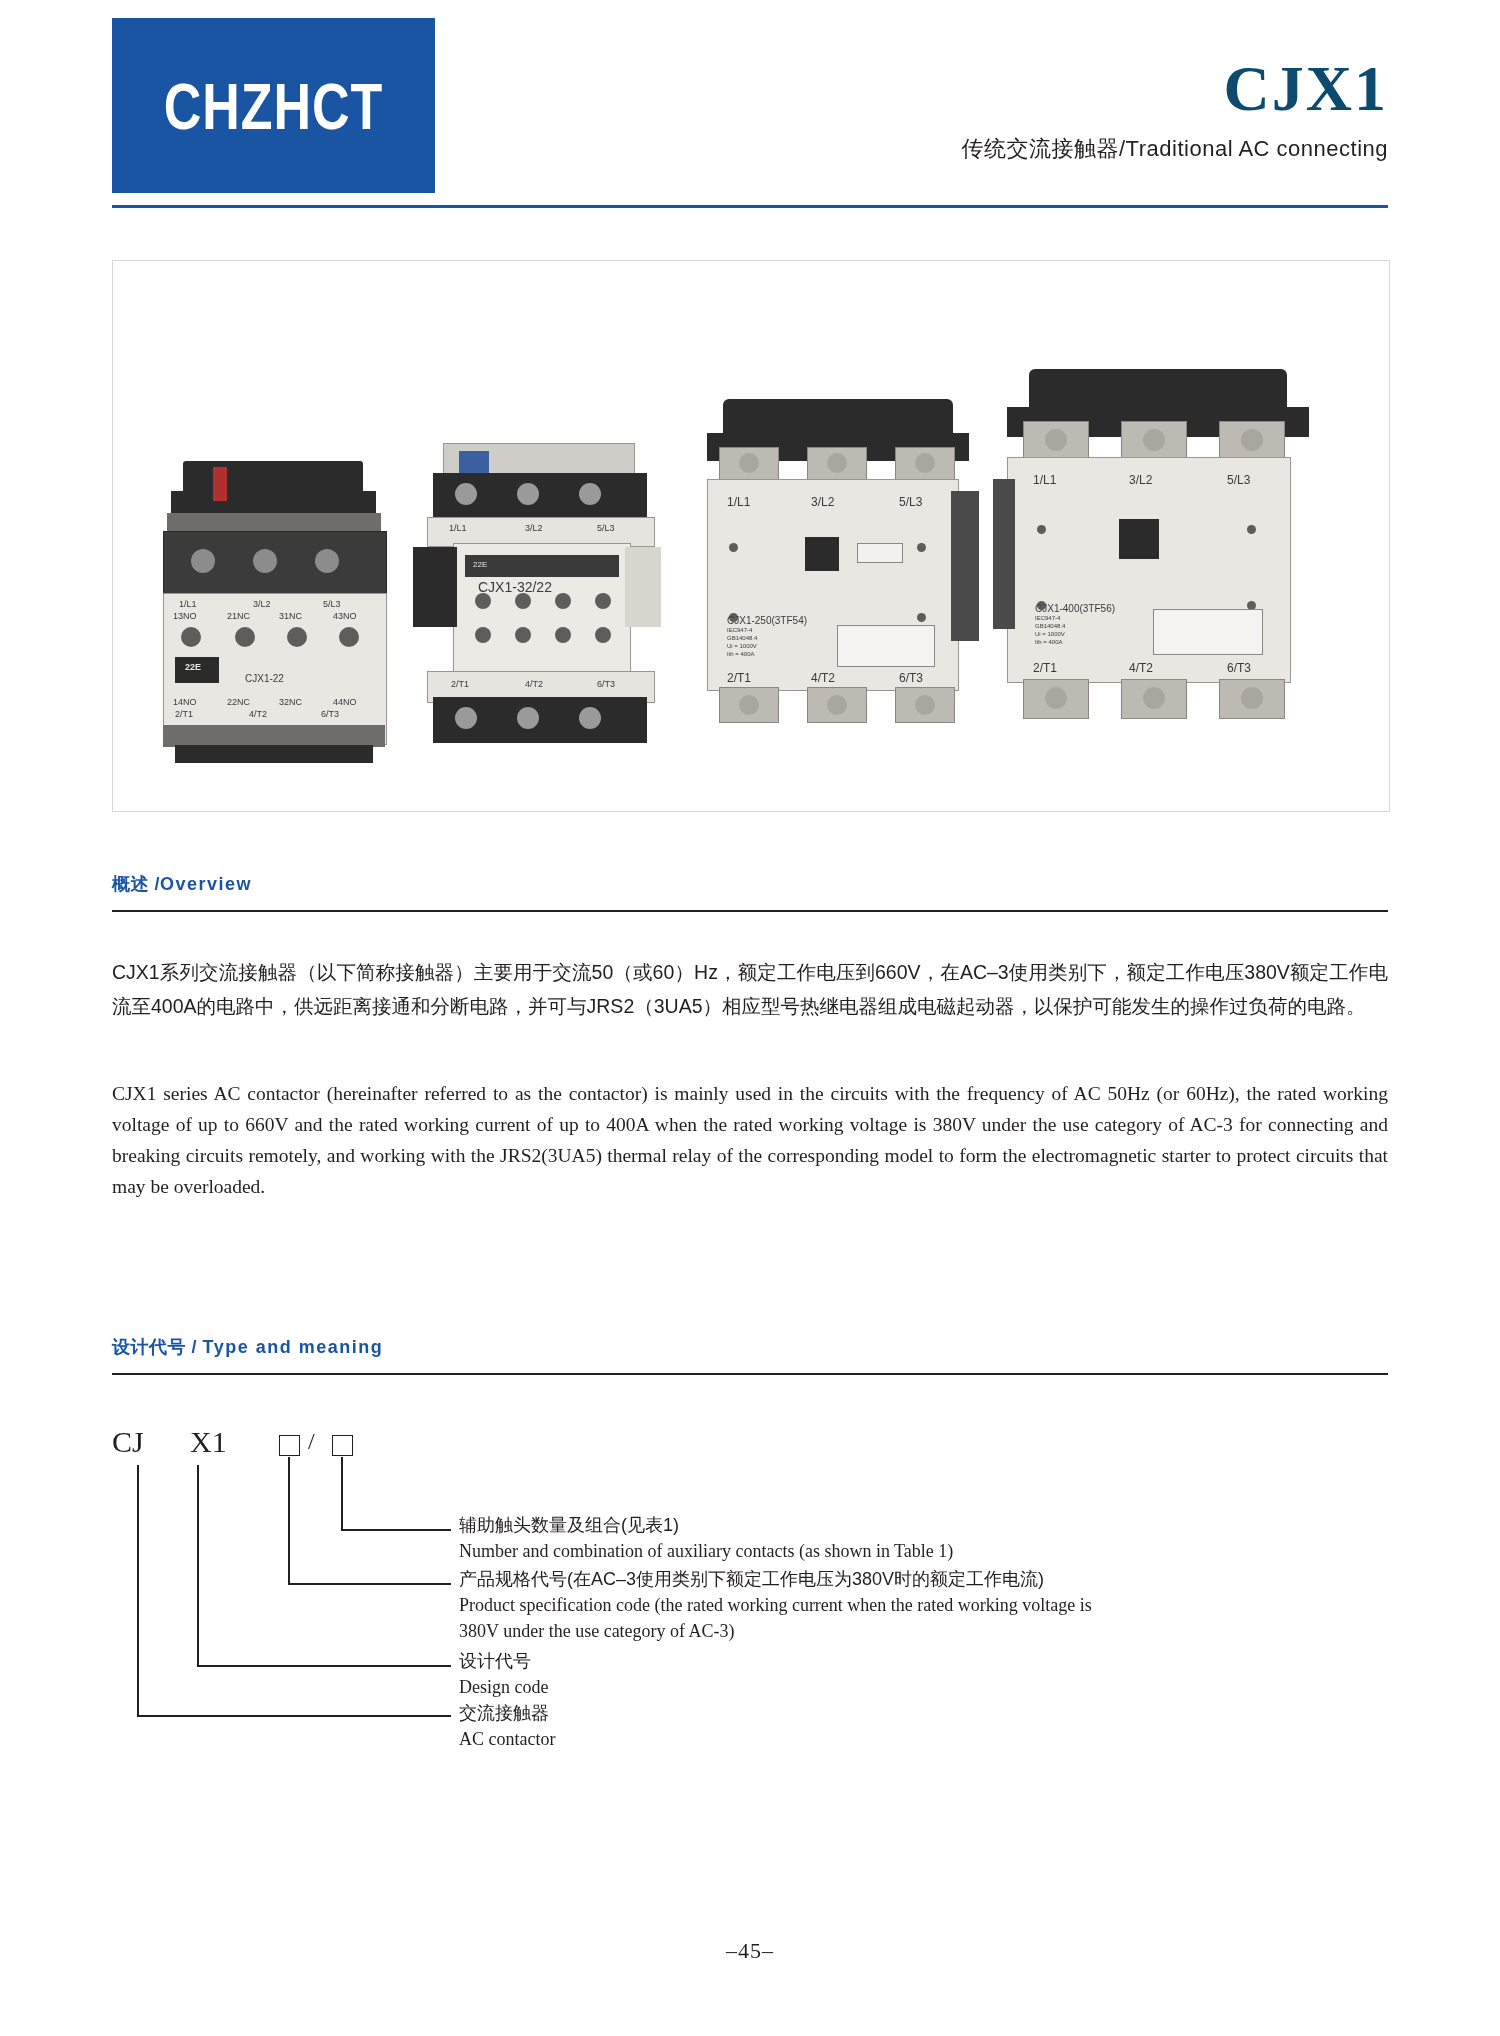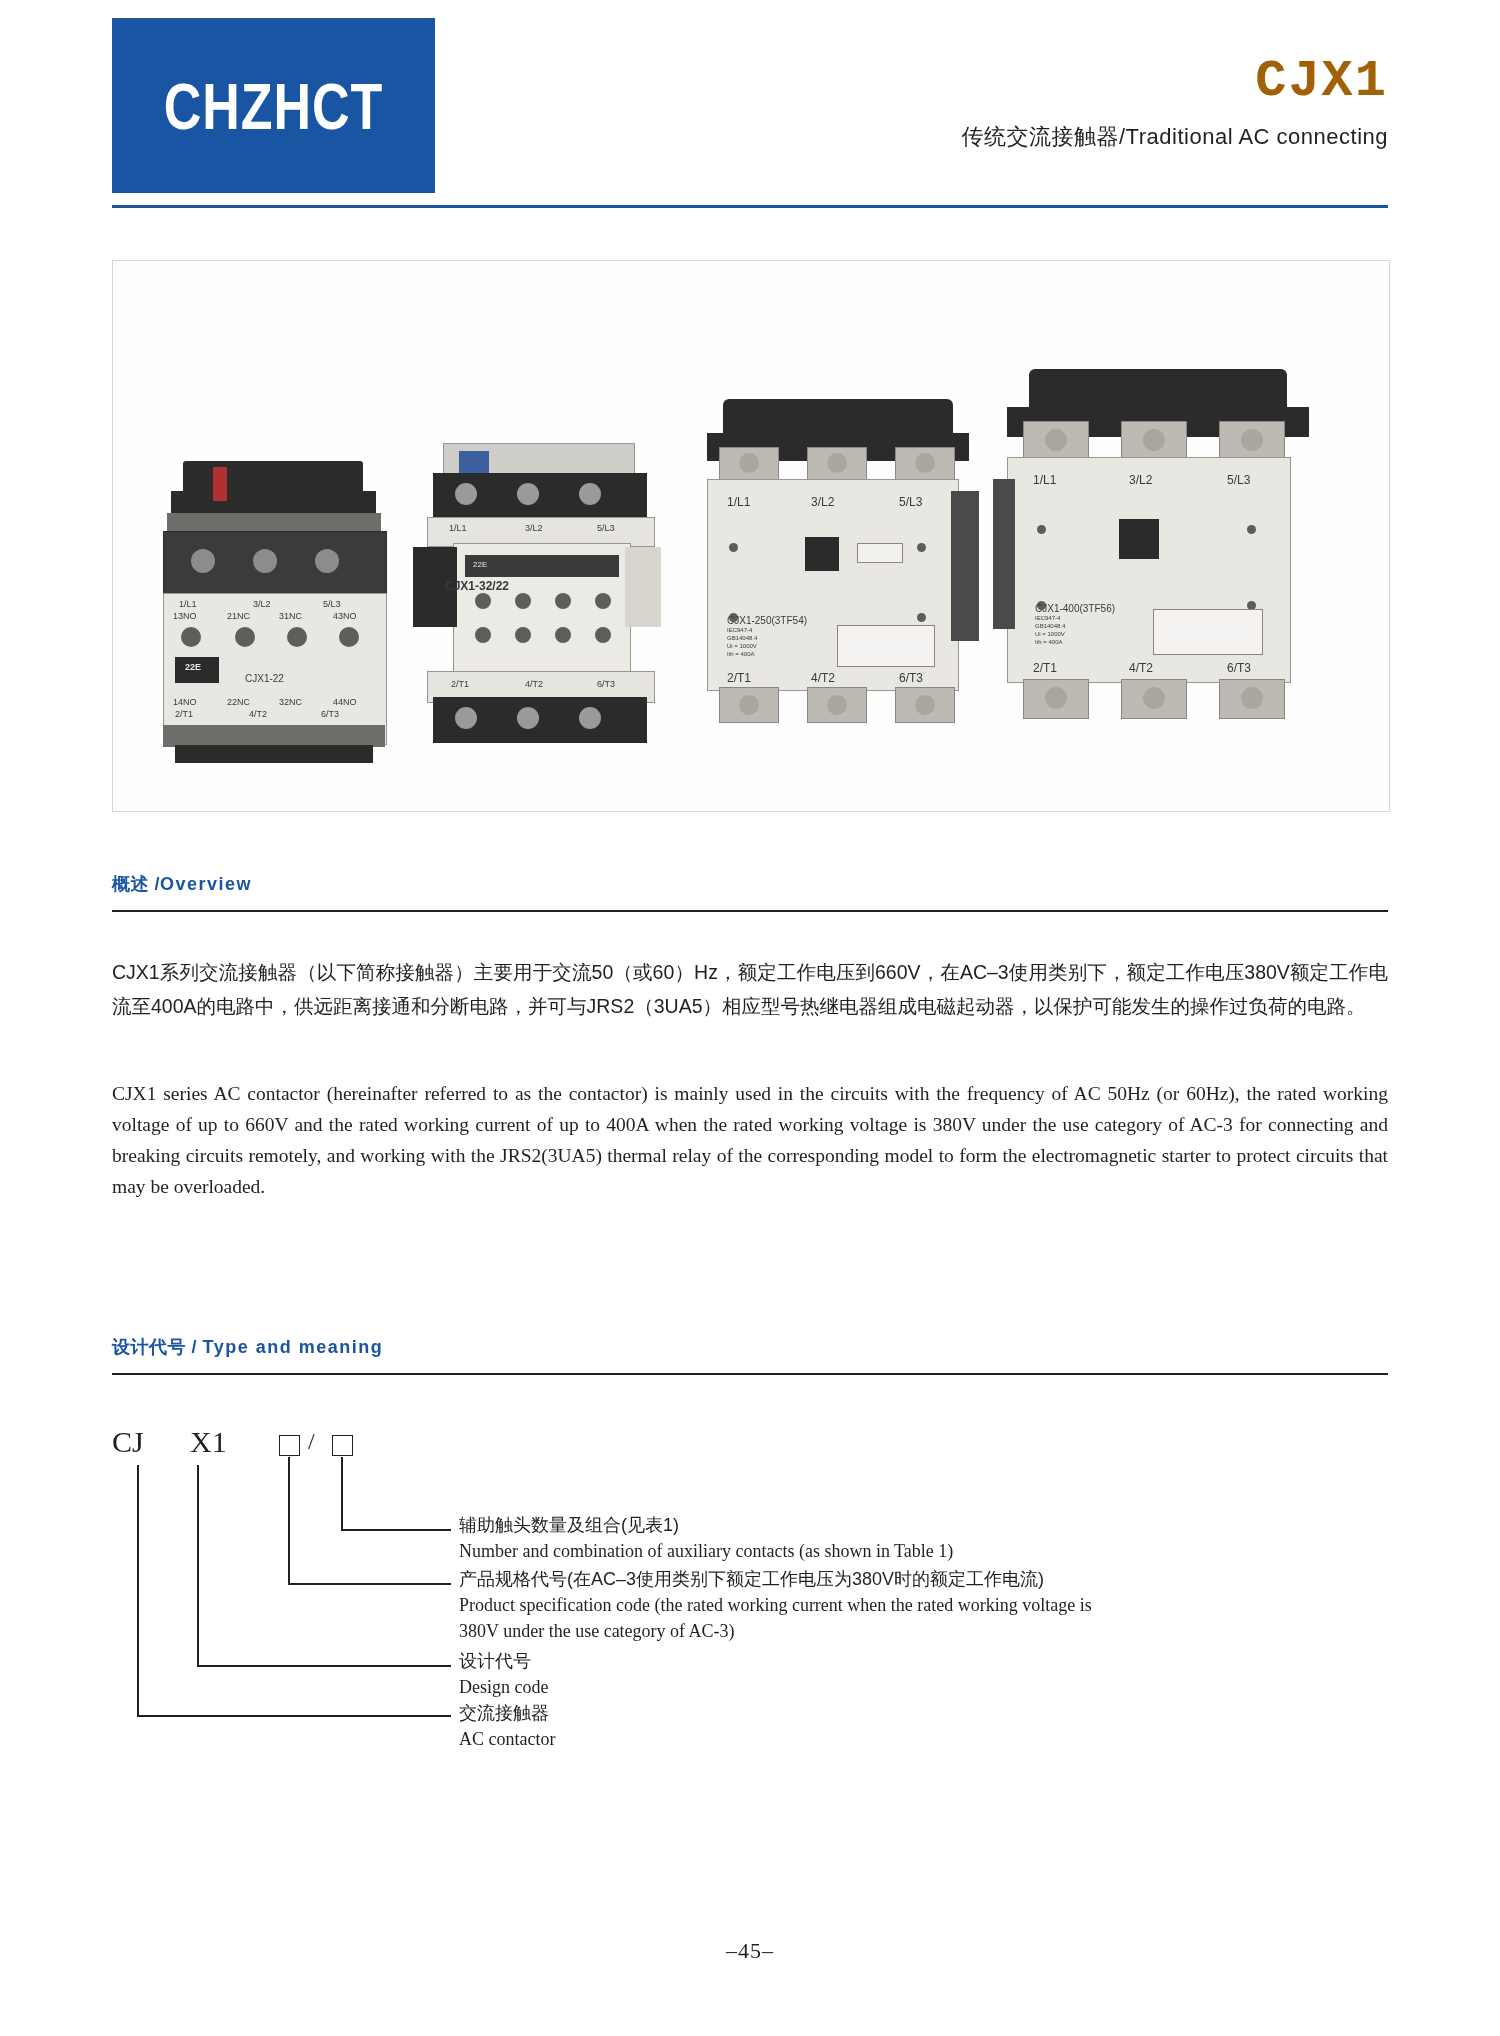--- a/index.html
+++ b/index.html
@@ -49,24 +49,24 @@
     letter-spacing: 1px;
     transform: scaleY(1.25);
   }
   .header-right {
     position: absolute;
     right: 112px;
     top: 55px;
     text-align: right;
   }
   .header-title {
-    font-family: Liberation Mono, monospace;
+    font-family: Liberation Serif, serif;
     font-weight: bold;
-    font-size: 52px;
-    color: #a16207;
+    font-size: 64px;
+    color: #0c4a6e;
     letter-spacing: 2px;
     line-height: 1.05;
   }
   .header-sub {
     margin-top: 12px;
     font-size: 22px;
     color: #231f20;
     letter-spacing: 0.5px;
   }
   .header-rule {
@@ -271,21 +271,21 @@
       <div class="body-dark" style="left:52px; top:112px; width:154px; height:22px; background:#3a3a3a;"></div>
       <div class="lbl-w" style="left:60px; top:117px; font-size:8px;">22E</div>
       <div class="screw" style="left:62px; top:150px; width:16px; height:16px;"></div>
       <div class="screw" style="left:102px; top:150px; width:16px; height:16px;"></div>
       <div class="screw" style="left:142px; top:150px; width:16px; height:16px;"></div>
       <div class="screw" style="left:182px; top:150px; width:16px; height:16px;"></div>
       <div class="screw" style="left:62px; top:184px; width:16px; height:16px;"></div>
       <div class="screw" style="left:102px; top:184px; width:16px; height:16px;"></div>
       <div class="screw" style="left:142px; top:184px; width:16px; height:16px;"></div>
       <div class="screw" style="left:182px; top:184px; width:16px; height:16px;"></div>
-      <div class="lbl" style="left:32px; top:136px; font-size:12px;font-weight:bold;">CJX1-32/22</div>
+      <div class="lbl" style="left:65px; top:136px; font-size:14px;">CJX1-32/22</div>
       <div class="body-main" style="left:14px; top:228px; width:226px; height:30px; background:#e6e4df;"></div>
       <div class="lbl" style="left:38px; top:236px;">2/T1</div>
       <div class="lbl" style="left:112px; top:236px;">4/T2</div>
       <div class="lbl" style="left:184px; top:236px;">6/T3</div>
       <div class="body-dark" style="left:20px; top:254px; width:214px; height:46px;"></div>
       <div class="screw" style="left:42px; top:264px; width:22px; height:22px; background:#9a9a9a;"></div>
       <div class="screw" style="left:104px; top:264px; width:22px; height:22px; background:#9a9a9a;"></div>
       <div class="screw" style="left:166px; top:264px; width:22px; height:22px; background:#9a9a9a;"></div>
     </div>
 

